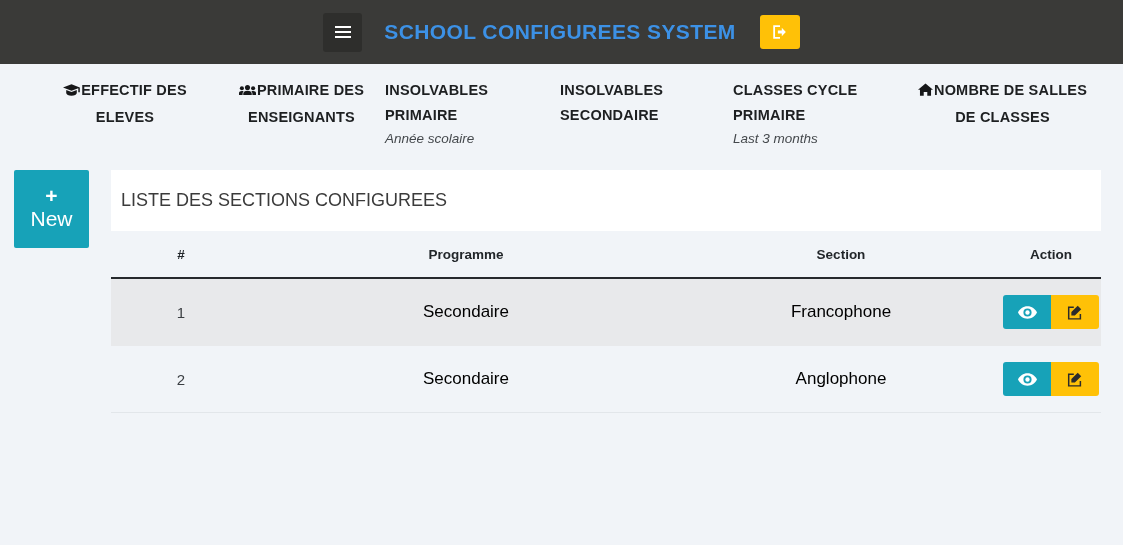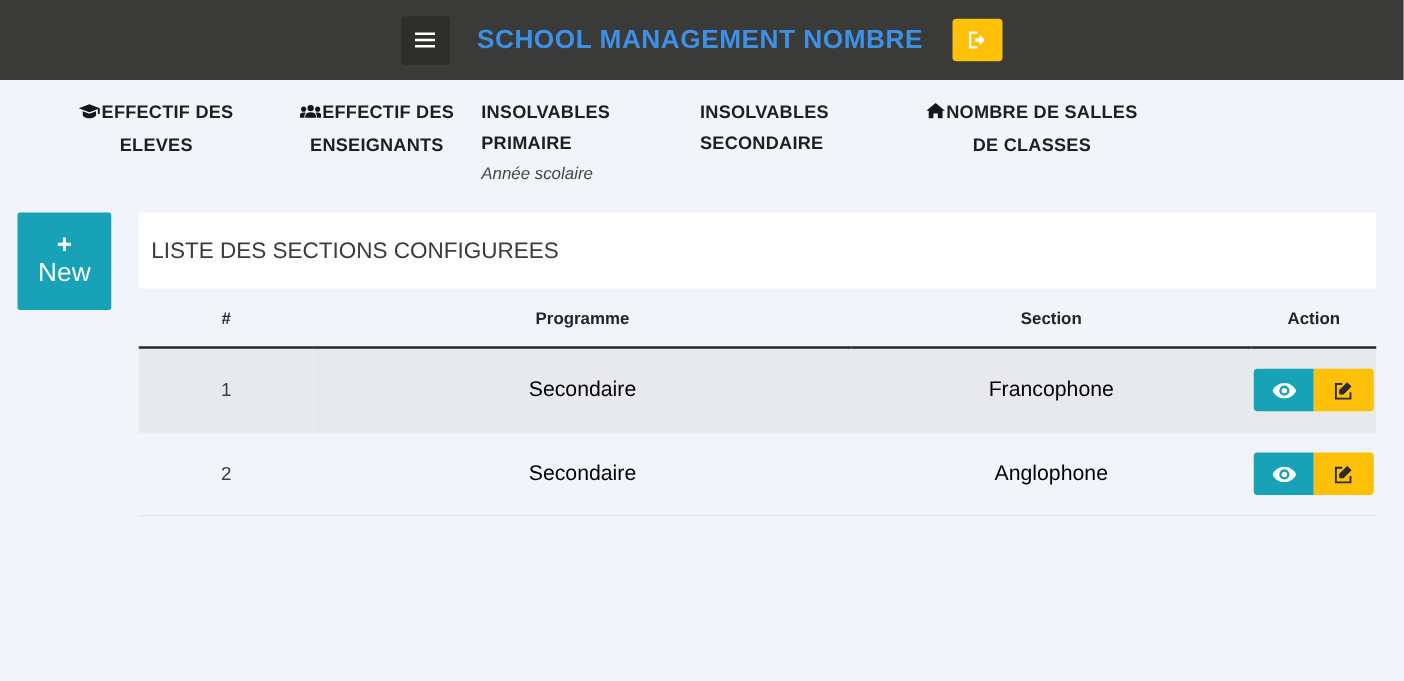--- a/index.html
+++ b/index.html
@@ -222,21 +222,21 @@
 
 <div class="navbar">
   <div class="navbar-inner">
     <button class="menu-toggle">
       <span class="bars">
           <i></i>
           <i></i>
           <i></i>
         </span>
     </button>
-    <a class="brand" href="#">SCHOOL MANAGEMENT NOMBRE</a>
+    <a class="brand" href="#">SCHOOL CONFIGUREES SYSTEM</a>
     <button class="logout-btn">
       <span>
         <svg width="18" height="18" viewBox="0 0 16 16" fill="#ffffff" aria-hidden="true">
           <path d="M2 2h6v1.6H3.6v8.8H8V14H2V2z"></path>
           <path d="M9.6 4.3l3.6 3.7-3.6 3.7v-2.4H6.1V6.7h3.5V4.3z"></path>
         </svg>
       </span>
     </button>
   </div>
 </div>
@@ -255,32 +255,36 @@
   <a class="nav-item centered ni-2" href="#">
     <span class="nav-icon">
       <svg width="17" height="14" viewBox="0 0 20 14" fill="#161719" aria-hidden="true">
         <circle cx="10" cy="4" r="3"></circle>
         <circle cx="3.4" cy="5" r="2.4"></circle>
         <circle cx="16.6" cy="5" r="2.4"></circle>
         <path d="M10 8c-3 0-5 1.6-5 3.4V13h10v-1.6C15 9.6 13 8 10 8z"></path>
         <path d="M3.4 8.2C1.4 8.2 0 9.3 0 10.6V13h4.2v-1.6c0-1.2.5-2.3 1.3-3.1-.6-.1-1.3-.1-2.1-.1z"></path>
         <path d="M16.6 8.2c-.8 0-1.5 0-2.1.1.8.8 1.3 1.9 1.3 3.1V13H20v-2.4c0-1.3-1.4-2.4-3.4-2.4z"></path>
       </svg>
-    </span><span>EFFECTIF DES ENSEIGNANTS</span>
+    </span><span>PRIMAIRE DES ENSEIGNANTS</span>
   </a>
 
   <a class="nav-item ni-3" href="#">
     <span>INSOLVABLES PRIMAIRE</span>
     <span class="sub">Année scolaire</span>
   </a>
 
   <a class="nav-item ni-4" href="#">
     <span>INSOLVABLES SECONDAIRE</span>
   </a>
 
+  <a class="nav-item ni-5" href="#">
+    <span>CLASSES CYCLE PRIMAIRE</span>
+    <span class="sub">Last 3 months</span>
+  </a>
 
   <a class="nav-item centered ni-6" href="#">
     <span class="nav-icon">
       <svg width="15" height="14" viewBox="0 0 16 14" fill="#161719" aria-hidden="true">
         <path d="M8 0L0 6.6h2.1V13h4V9h3.8v4h4V6.6H16L8 0z"></path>
       </svg>
     </span><span>NOMBRE DE SALLES DE CLASSES</span>
   </a>
 
 </div>

